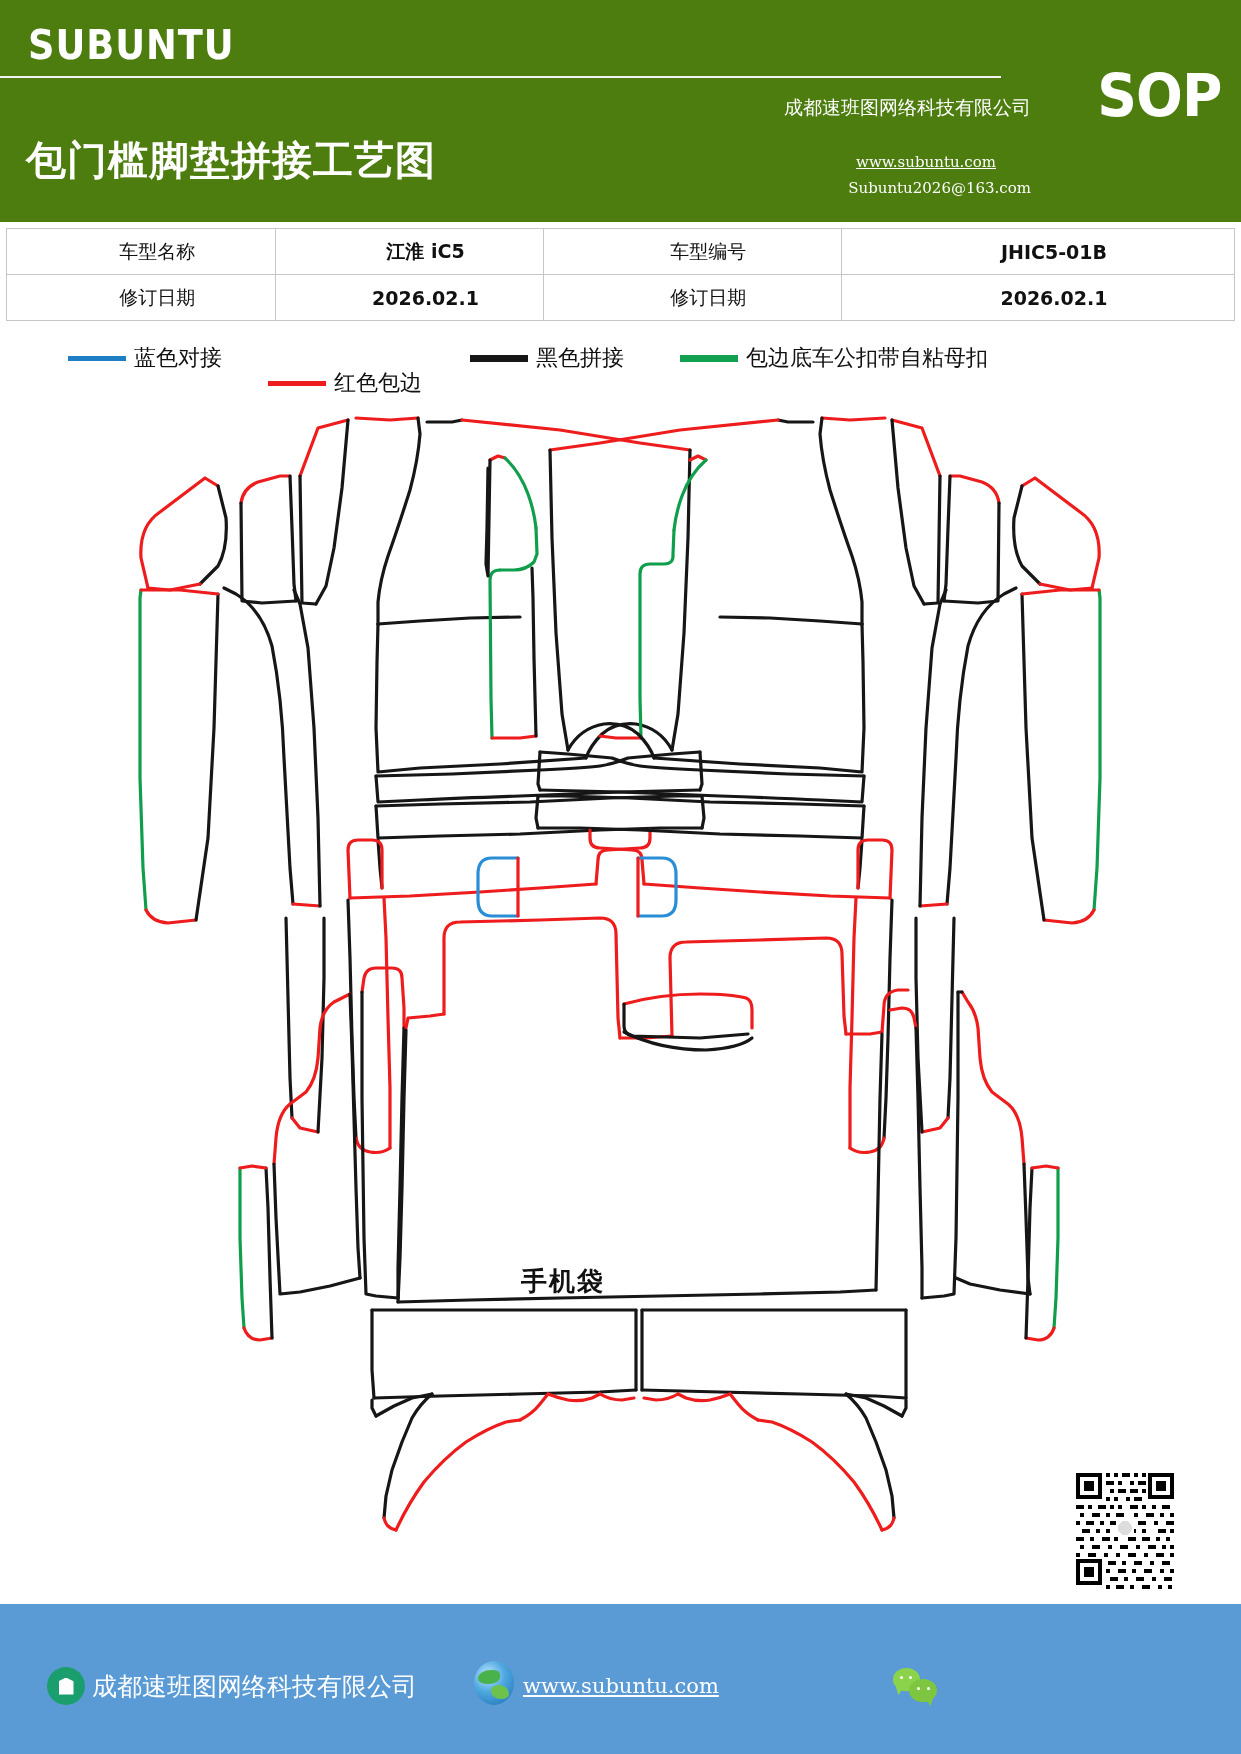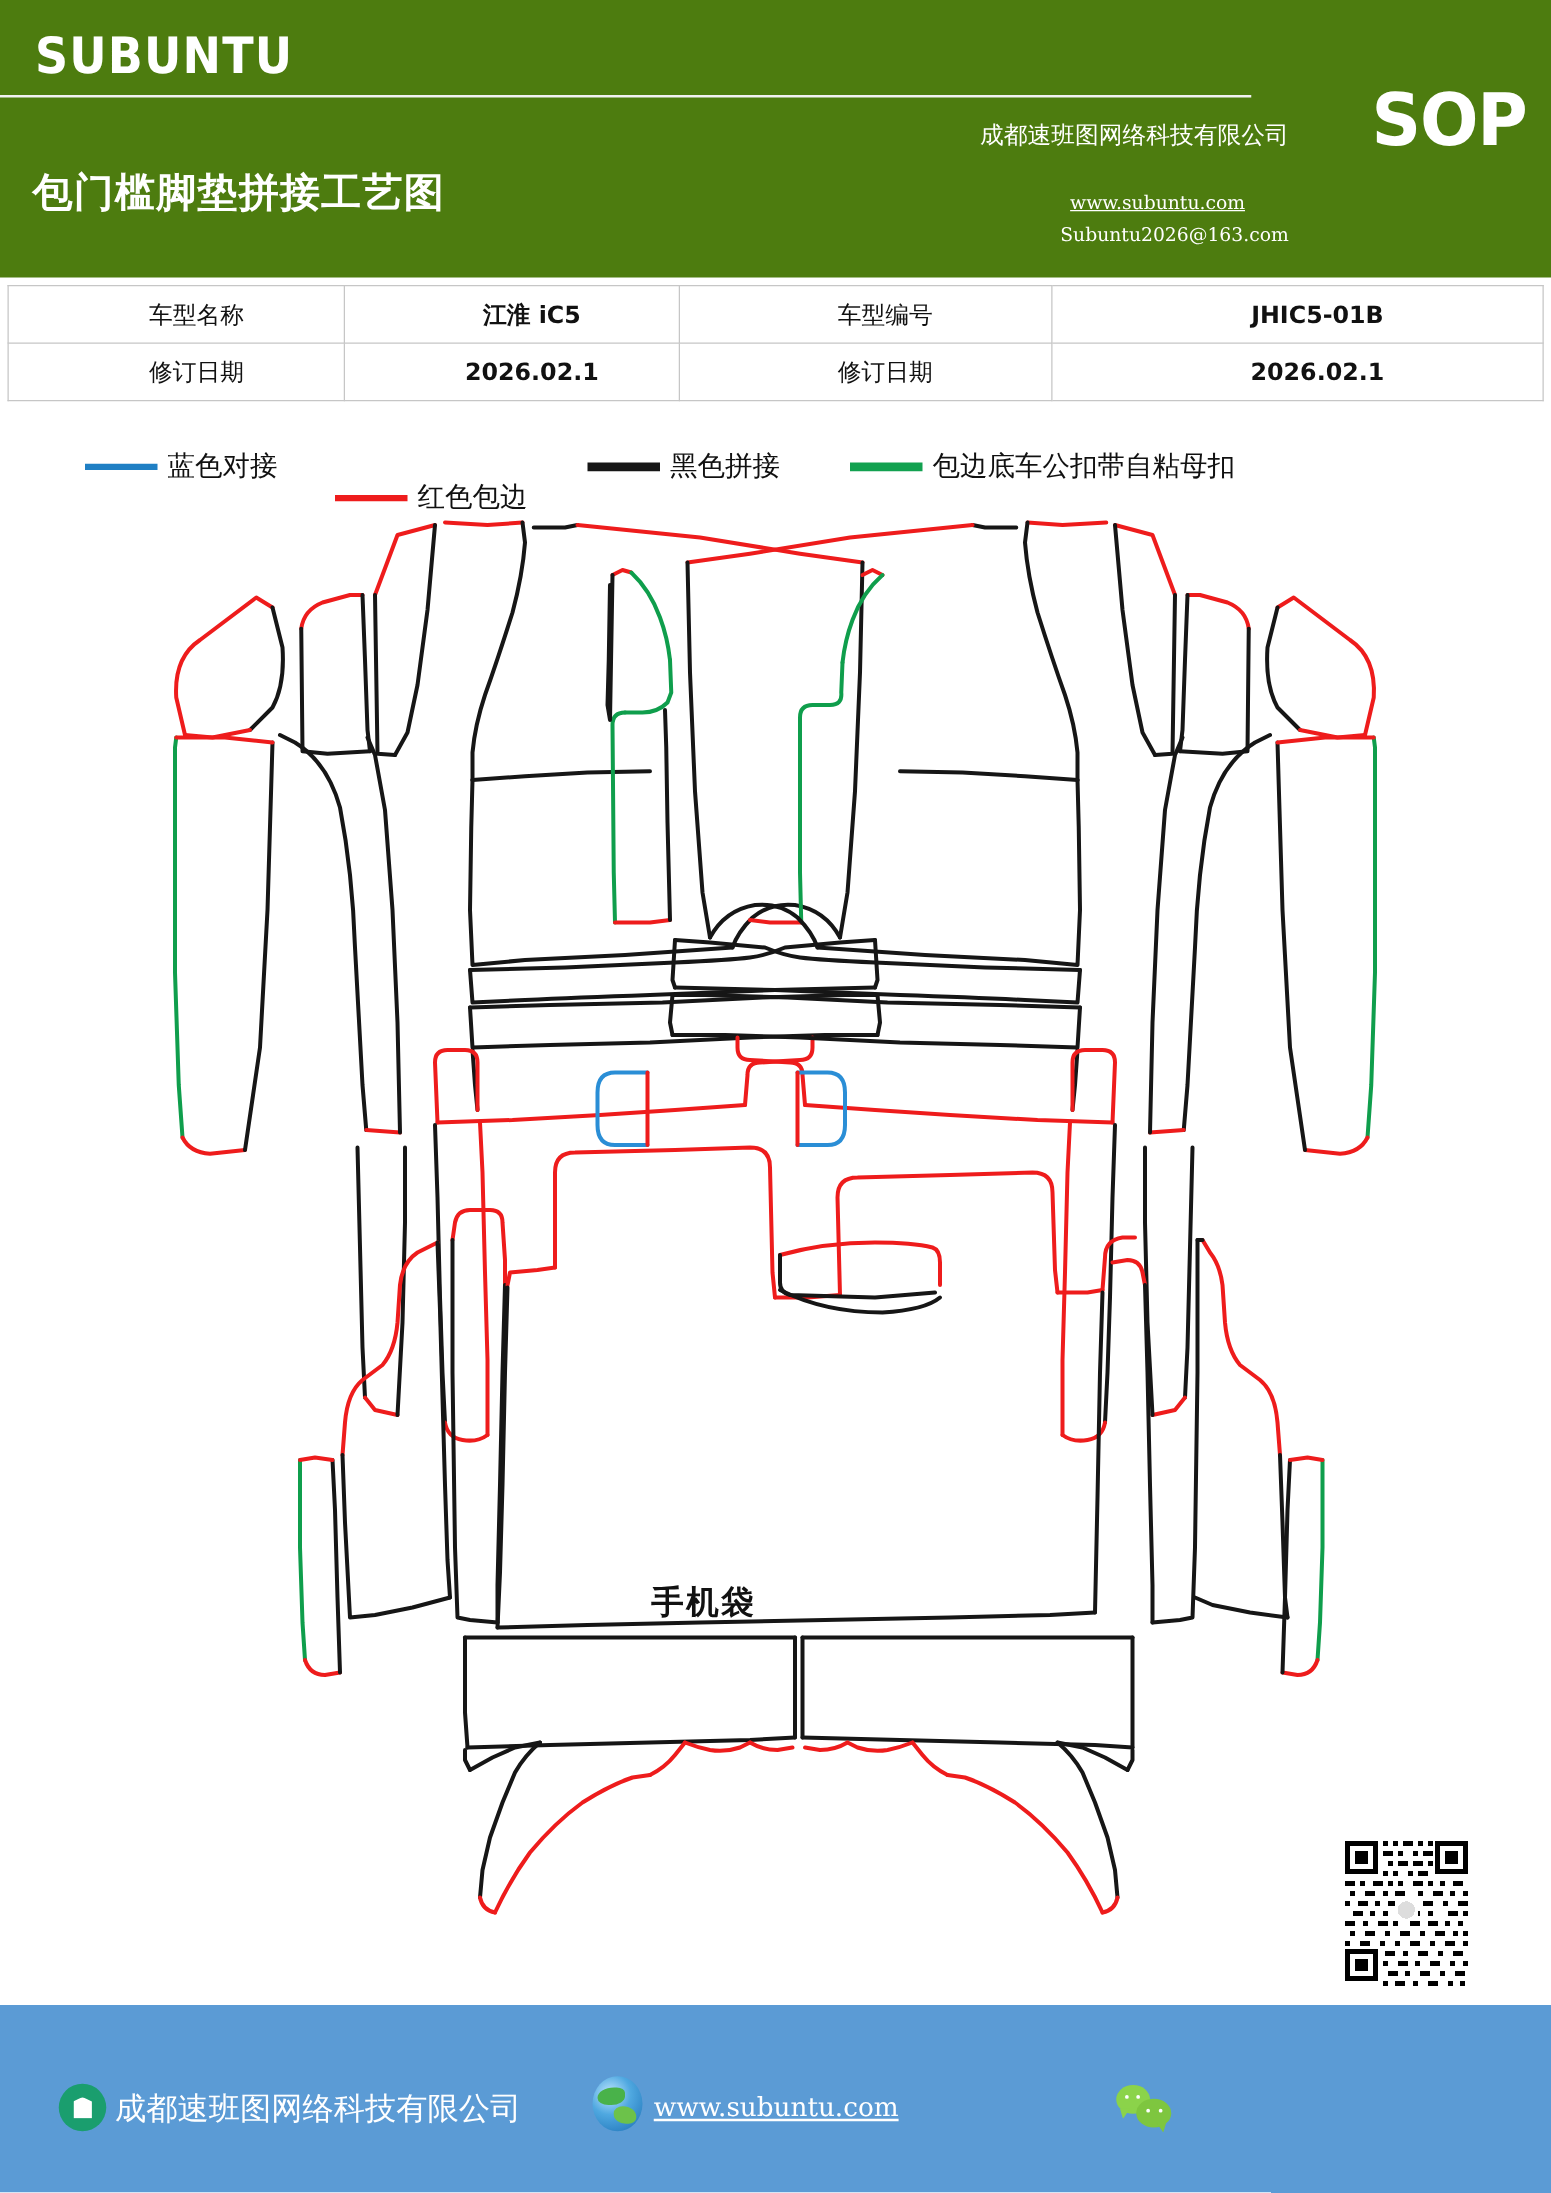--- a/index.html
+++ b/index.html
@@ -23,21 +23,21 @@
     color: #ffffff; transform: scaleX(0.92);
     transform-origin: left center;
   }
   .hrule {
     position: absolute; left: 0px; top: 76px; width: 1001px; height: 2px;
     background: #f2f2f2;
   }
   .doc-title {
     position: absolute; left: 26px; top: 133px;
     font-family: "DejaVu Sans", sans-serif;
-    font-size: 32px; font-weight: bold; color: #ffffff;
+    font-size: 40px; font-weight: bold; color: #ffffff;
     letter-spacing: 1px;
   }
   .sop {
     position: absolute; right: 16px; top: 62px;
     font-family: "DejaVu Sans", sans-serif;
     font-weight: bold; font-size: 58px; color: #ffffff;
     letter-spacing: -1px; transform: scaleX(0.95);
   }
   .company-top {
     position: absolute; right: 210px; top: 95px;
@@ -72,21 +72,21 @@
     padding-left: 32px;
   }
   .info-table td.c1 { width: 278px; }
   .info-table td.c2 { width: 272px; }
   .info-table td.c3 { width: 308px; }
   .info-table td.c4 { width: 403px; }
   .info-table td.val { font-weight: 600; }
 
   
   .legend {
-    position: absolute; left: 0; top: 358px; width: 1241px; height: 48px;
+    position: absolute; left: 0; top: 343px; width: 1241px; height: 48px;
   }
   .legend-item {
     position: absolute; display: flex; align-items: center; gap: 8px;
     top: 0;
   }
   .legend-swatch { width: 58px; height: 5px; display:block; }
   .legend-label {
     font-family: "DejaVu Sans", sans-serif;
     font-size: 22px; color: #111; white-space: nowrap;
   }

